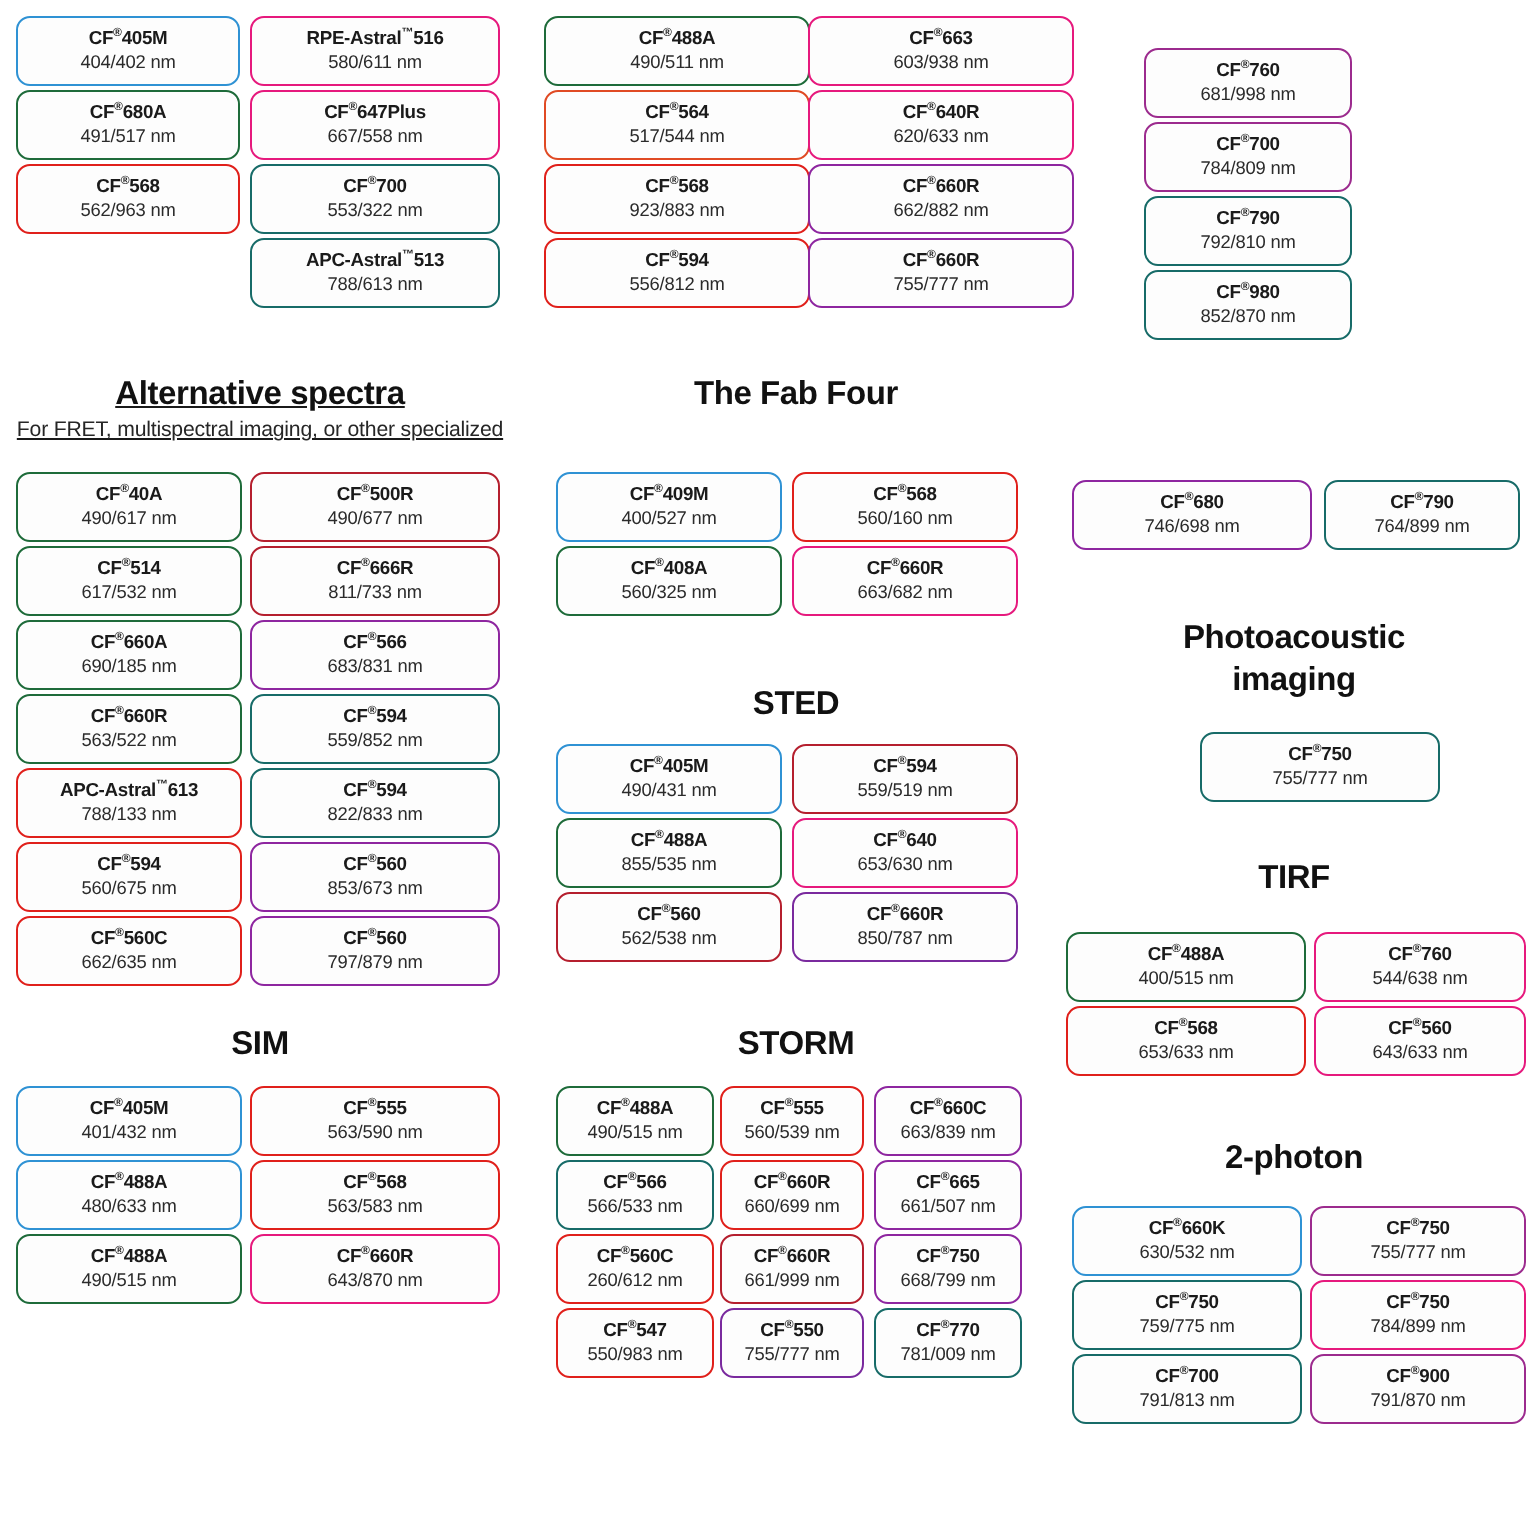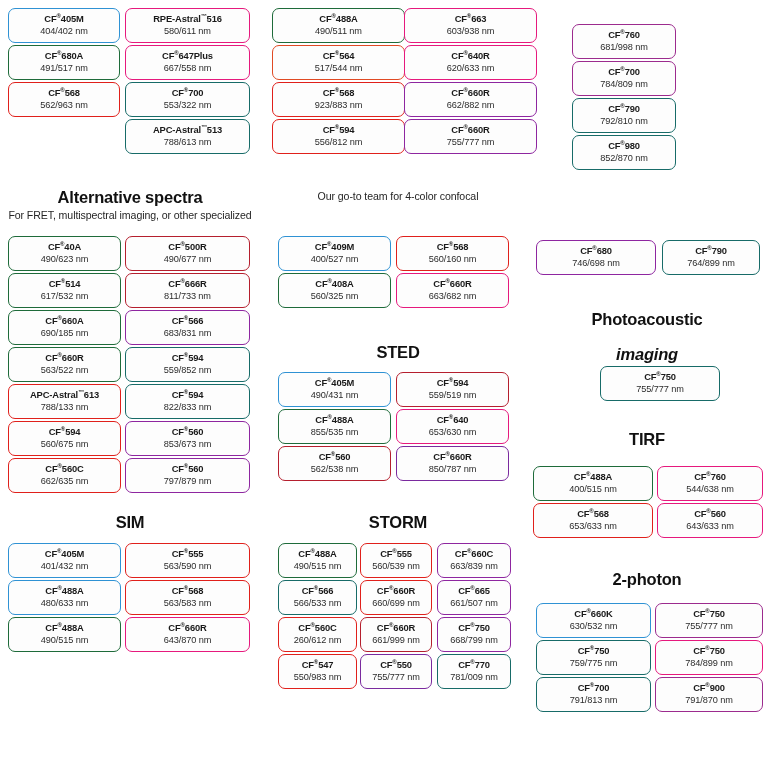--- a/index.html
+++ b/index.html
@@ -170,29 +170,29 @@
     <div class="chip c-teal" style="height: 35px;">
       <div class="nm-name">CF<sup>®</sup>790</div>
       <div class="nm-spec">792/810 nm</div>
     </div>
     <div class="chip c-teal" style="height: 35px;">
       <div class="nm-name">CF<sup>®</sup>980</div>
       <div class="nm-spec">852/870 nm</div>
     </div>
   </div>
 
-<div class="abs" style="left:0px; top:188px; width:260px;">
+<div class="abs" style="left:0px; top:188px; width:260px;text-decoration:underline;">
   <div class="sec-title">Alternative spectra</div>
   <div class="sec-sub">For FRET, multispectral imaging, or other specialized</div>
 </div>
 
 <div class="col" style="left:8px; top:236px; width:113px;">
     <div class="chip c-green" style="height: 35px;">
       <div class="nm-name">CF<sup>®</sup>40A</div>
-      <div class="nm-spec">490/623 nm</div>
+      <div class="nm-spec">490/617 nm</div>
     </div>
     <div class="chip c-green" style="height: 35px;">
       <div class="nm-name">CF<sup>®</sup>514</div>
       <div class="nm-spec">617/532 nm</div>
     </div>
     <div class="chip c-green" style="height: 35px;">
       <div class="nm-name">CF<sup>®</sup>660A</div>
       <div class="nm-spec">690/185 nm</div>
     </div>
     <div class="chip c-green" style="height: 35px;">
@@ -238,21 +238,21 @@
       <div class="nm-name">CF<sup>®</sup>560</div>
       <div class="nm-spec">853/673 nm</div>
     </div>
     <div class="chip c-purple" style="height: 35px;">
       <div class="nm-name">CF<sup>®</sup>560</div>
       <div class="nm-spec">797/879 nm</div>
     </div>
   </div>
 
 <div class="abs" style="left:268px; top:188px; width:260px;">
-  <div class="sec-sub">Our go-to team for 4-color confocal</div>
+  <div class="sec-title">The Fab Four</div>
 </div>
 
 <div class="col" style="left:278px; top:236px; width:113px;">
     <div class="chip c-blue" style="height: 35px;">
       <div class="nm-name">CF<sup>®</sup>409M</div>
       <div class="nm-spec">400/527 nm</div>
     </div>
     <div class="chip c-green" style="height: 35px;">
       <div class="nm-name">CF<sup>®</sup>408A</div>
       <div class="nm-spec">560/325 nm</div>
@@ -402,21 +402,21 @@
 
 <div class="col" style="left:662px; top:240px; width:98px;">
     <div class="chip c-teal" style="height: 35px;">
       <div class="nm-name">CF<sup>®</sup>790</div>
       <div class="nm-spec">764/899 nm</div>
     </div>
   </div>
 
 <div class="abs" style="left:530px; top:310px; width:234px;">
   <div class="sec-title">Photoacoustic</div>
-  <div class="sec-title" style="margin-top:16px;font-style:italic;">imaging</div>
+  <div class="sec-title" style="margin-top:2px;">imaging</div>
 </div>
 
 <div class="col" style="left:600px; top:366px; width:120px;">
     <div class="chip c-teal" style="height: 35px;">
       <div class="nm-name">CF<sup>®</sup>750</div>
       <div class="nm-spec">755/777 nm</div>
     </div>
   </div>
 
 <div class="abs sec-title" style="left:530px; top:430px; width:234px;">TIRF</div>

